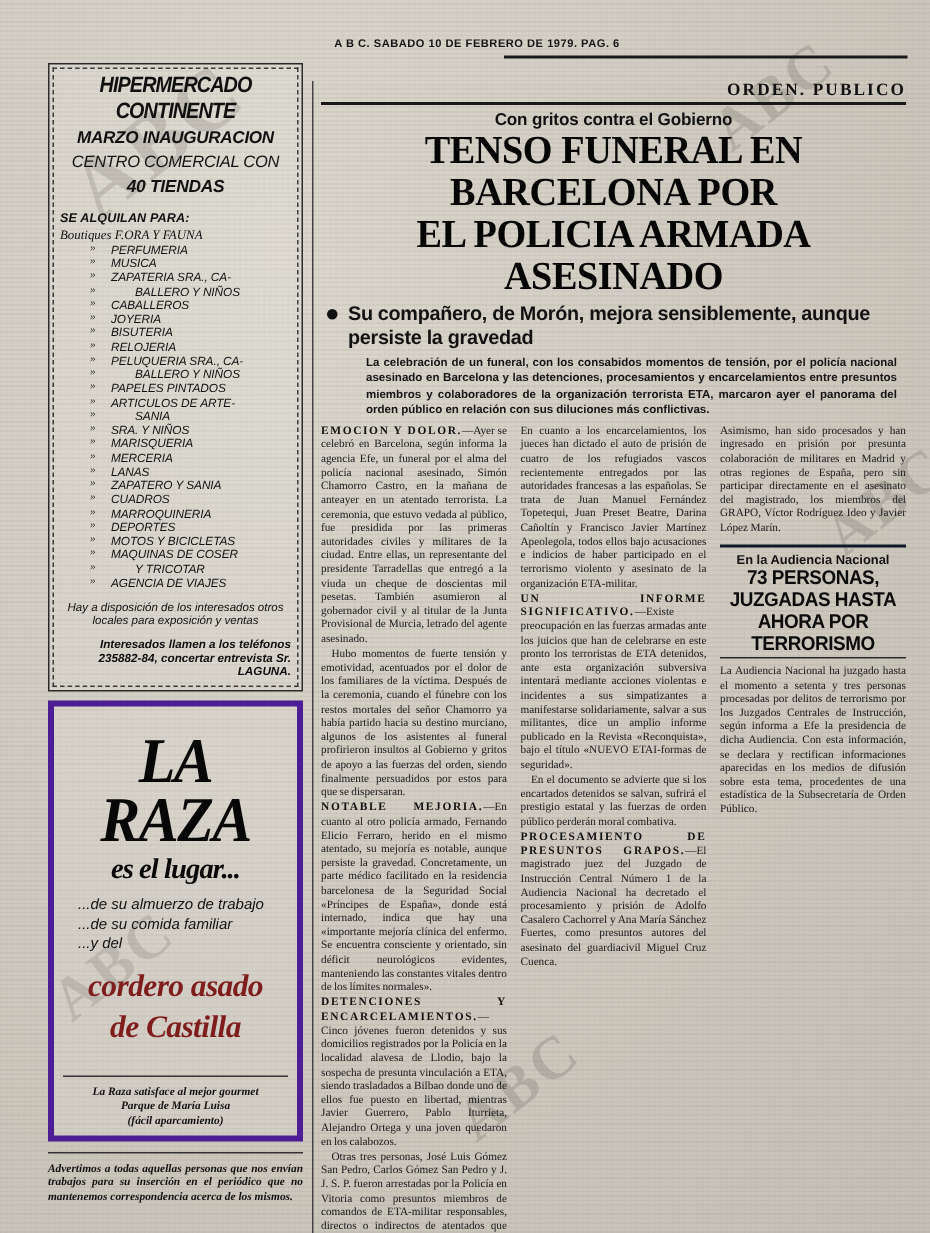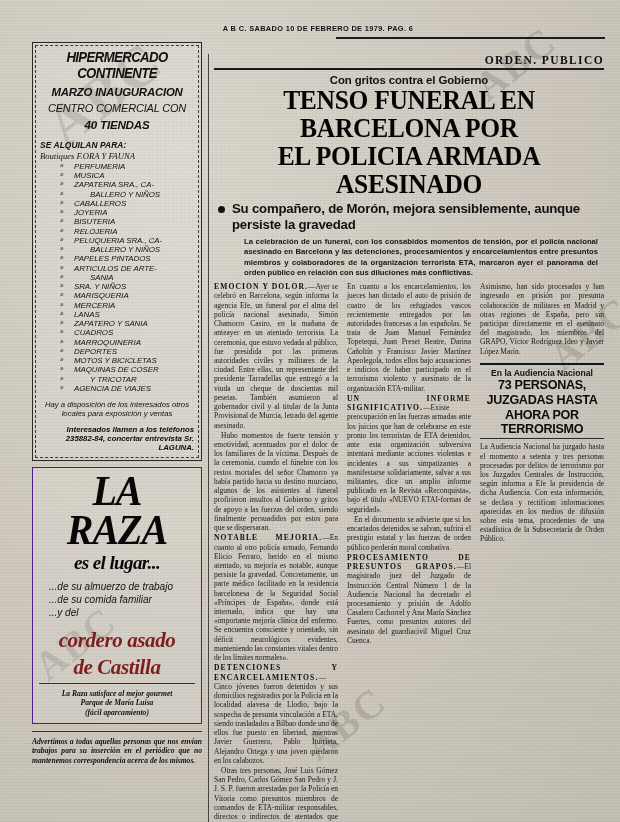--- a/index.html
+++ b/index.html
@@ -100,22 +100,22 @@
     font-size:7.7px;color:#111;text-align:center;line-height:1.2;
     margin:7px 2px 0;
   }
   .ad-note2{
     font-family:"Liberation Sans", sans-serif;font-weight:700;
     font-size:7.8px;color:#0d0d0d;text-align:right;line-height:1.2;
     margin:6px 2px 2px;
   }
 
   .ad2{
-    margin-top:6px;border:1px solid #4c1d95;background:rgba(255,255,255,.12);
-    padding:2px 6px 6px;text-align:center;position:relative;
+    margin-top:6px;border:4px solid #4c1d95;background:rgba(255,255,255,.12);
+    padding:16px 6px 6px;text-align:center;position:relative;
   }
   .raza{
     font-family:"Liberation Serif", serif;font-weight:700;
     font-size:40px;line-height:.92;color:#070707;letter-spacing:-1px;
     transform:scaleY(1.06);margin:4px 0 2px;
   }
   .raza2{
     font-family:"Liberation Serif", serif;font-weight:700;
     font-size:19px;line-height:1;color:#070707;letter-spacing:-.6px;
     margin:6px 0 8px;
@@ -124,21 +124,21 @@
     text-align:left;padding-left:10px;
     font-family:"Liberation Sans", sans-serif;font-size:10px;
     line-height:1.3;color:#111;
   }
   .cordero{
     font-family:"Liberation Serif", serif;font-weight:700;
     font-size:21px;line-height:1.08;color:#7f1d1d;letter-spacing:-.4px;
     margin:10px 0 4px;
   }
   .razafoot{
-    border-top:1px solid #333;margin-top:4px;padding-top:5px;
+    border-top:1px solid #333;margin-top:21px;padding-top:5px;
     font-family:"Liberation Serif", serif;font-weight:700;font-size:7.6px;
     line-height:1.25;color:#111;
   }
   .disclaimer{
     margin-top:7px;padding-top:5px;border-top:1px solid #333;
     font-family:"Liberation Serif", serif;font-weight:700;font-size:7.6px;
     line-height:1.22;color:#111;text-align:justify;
   }
 
   

